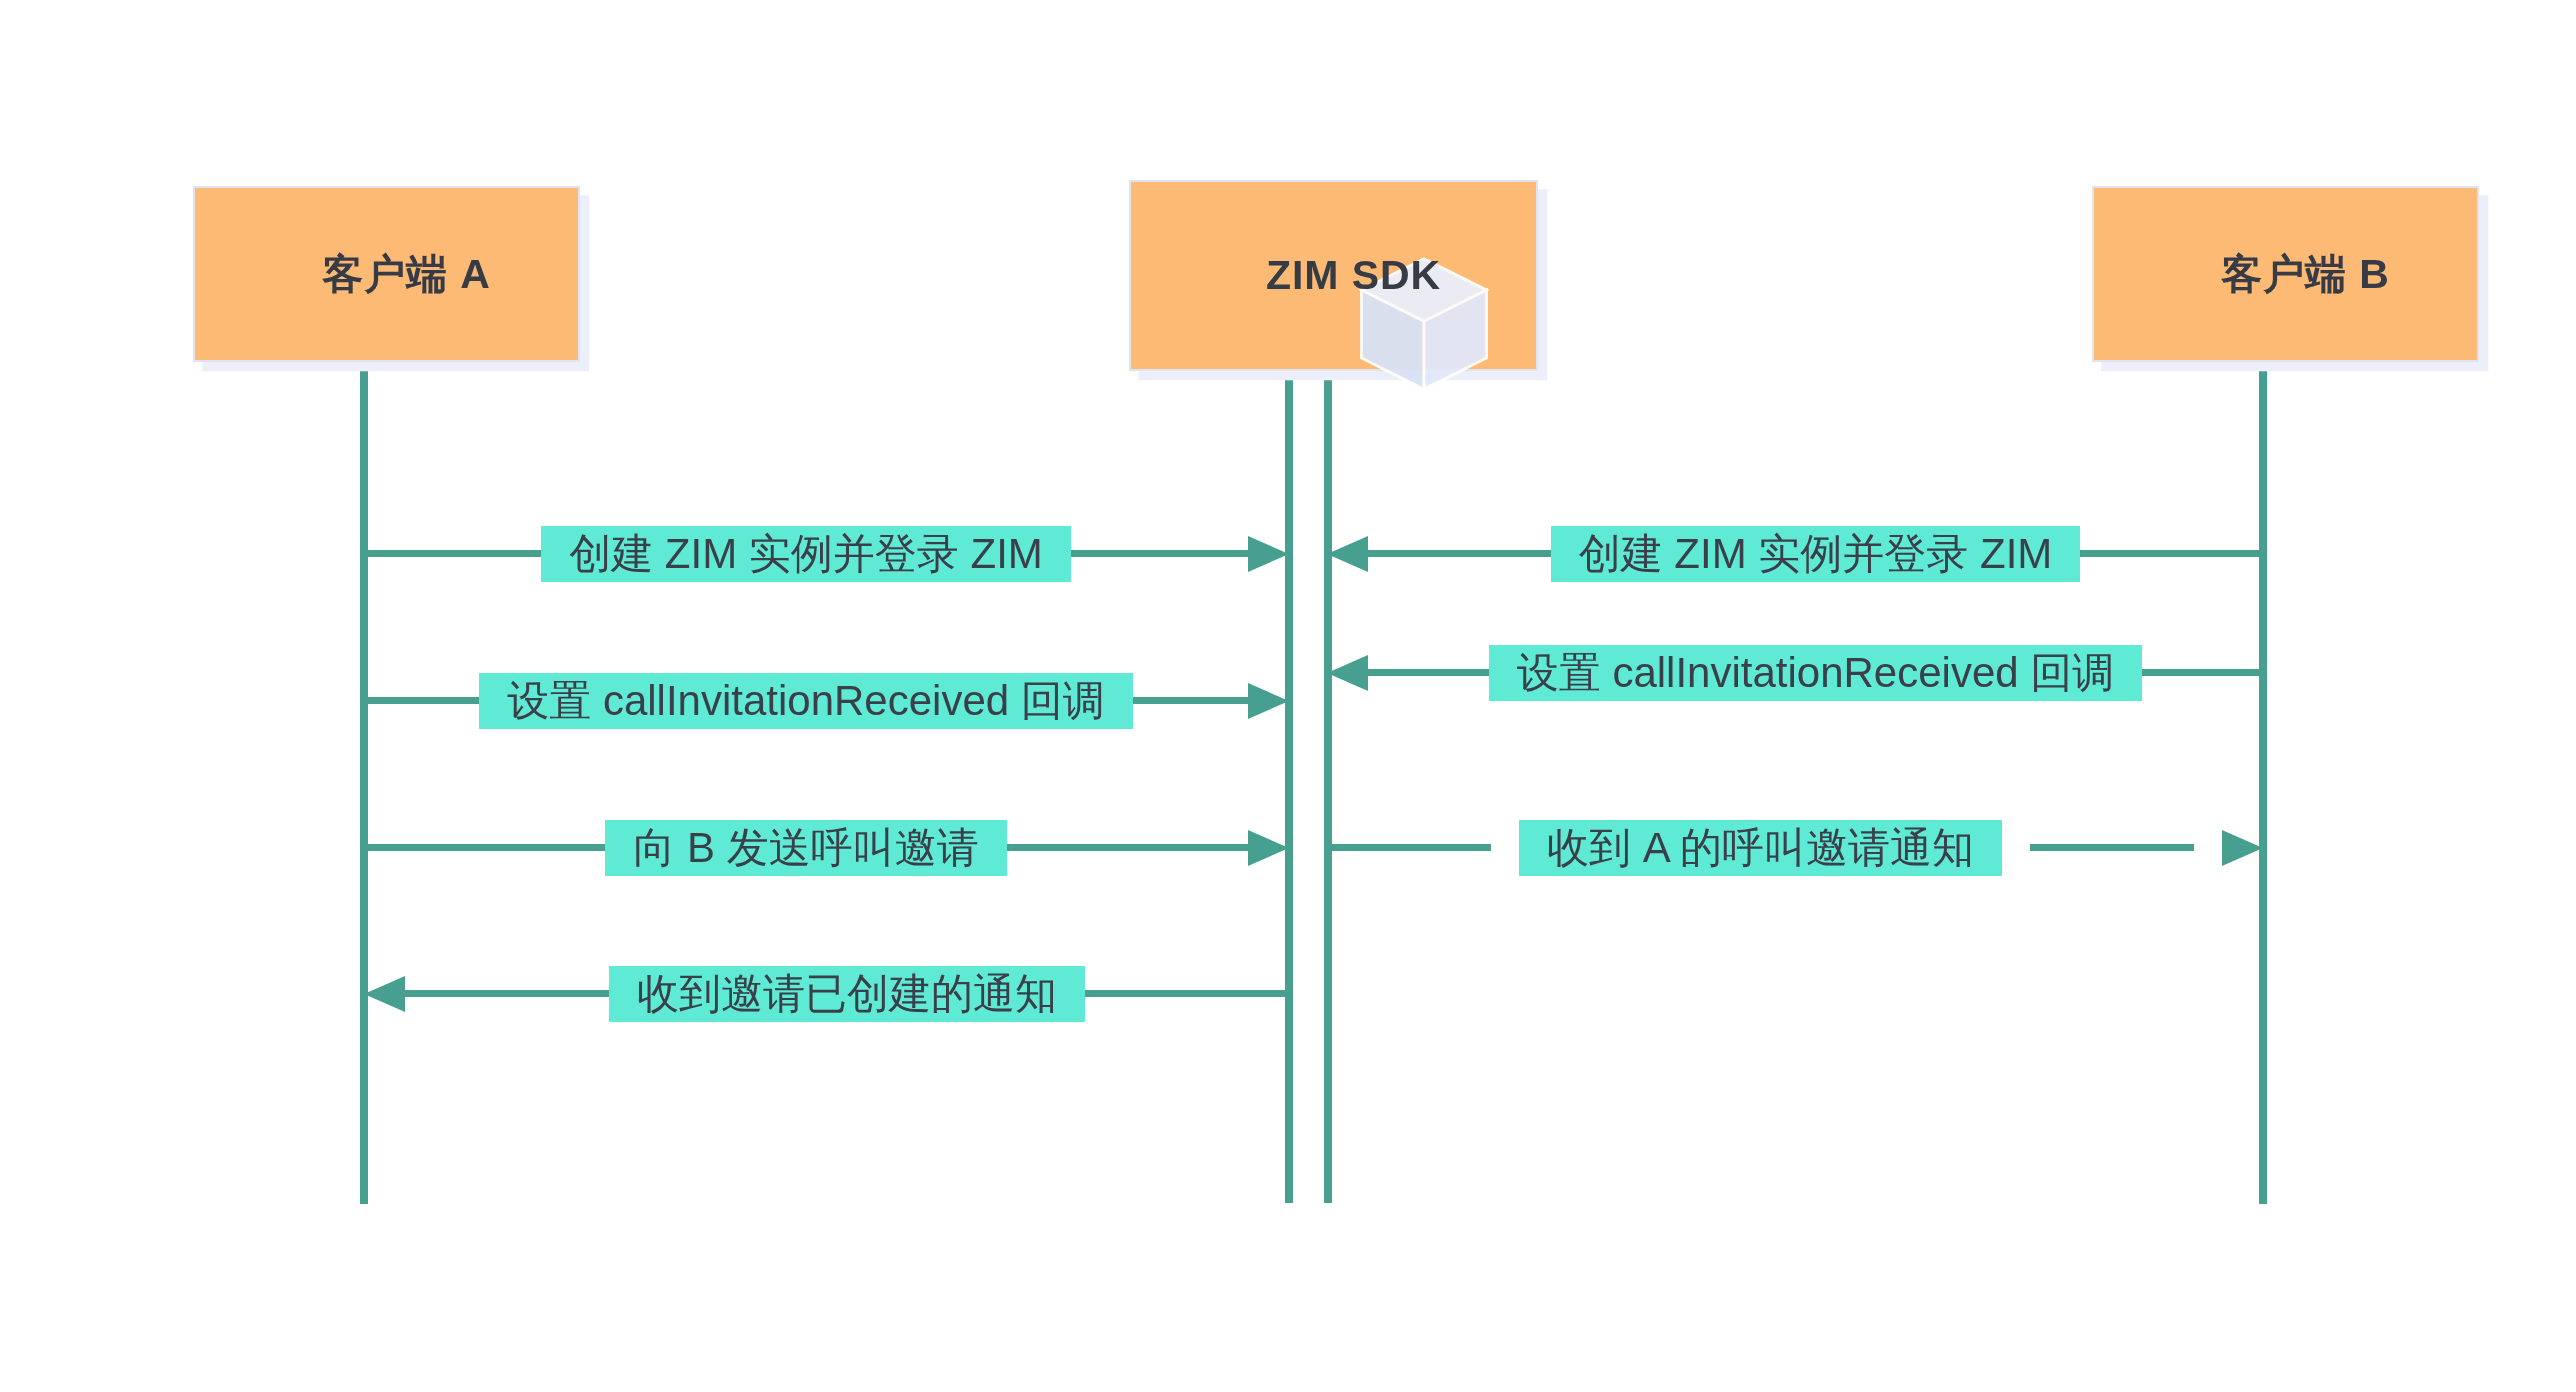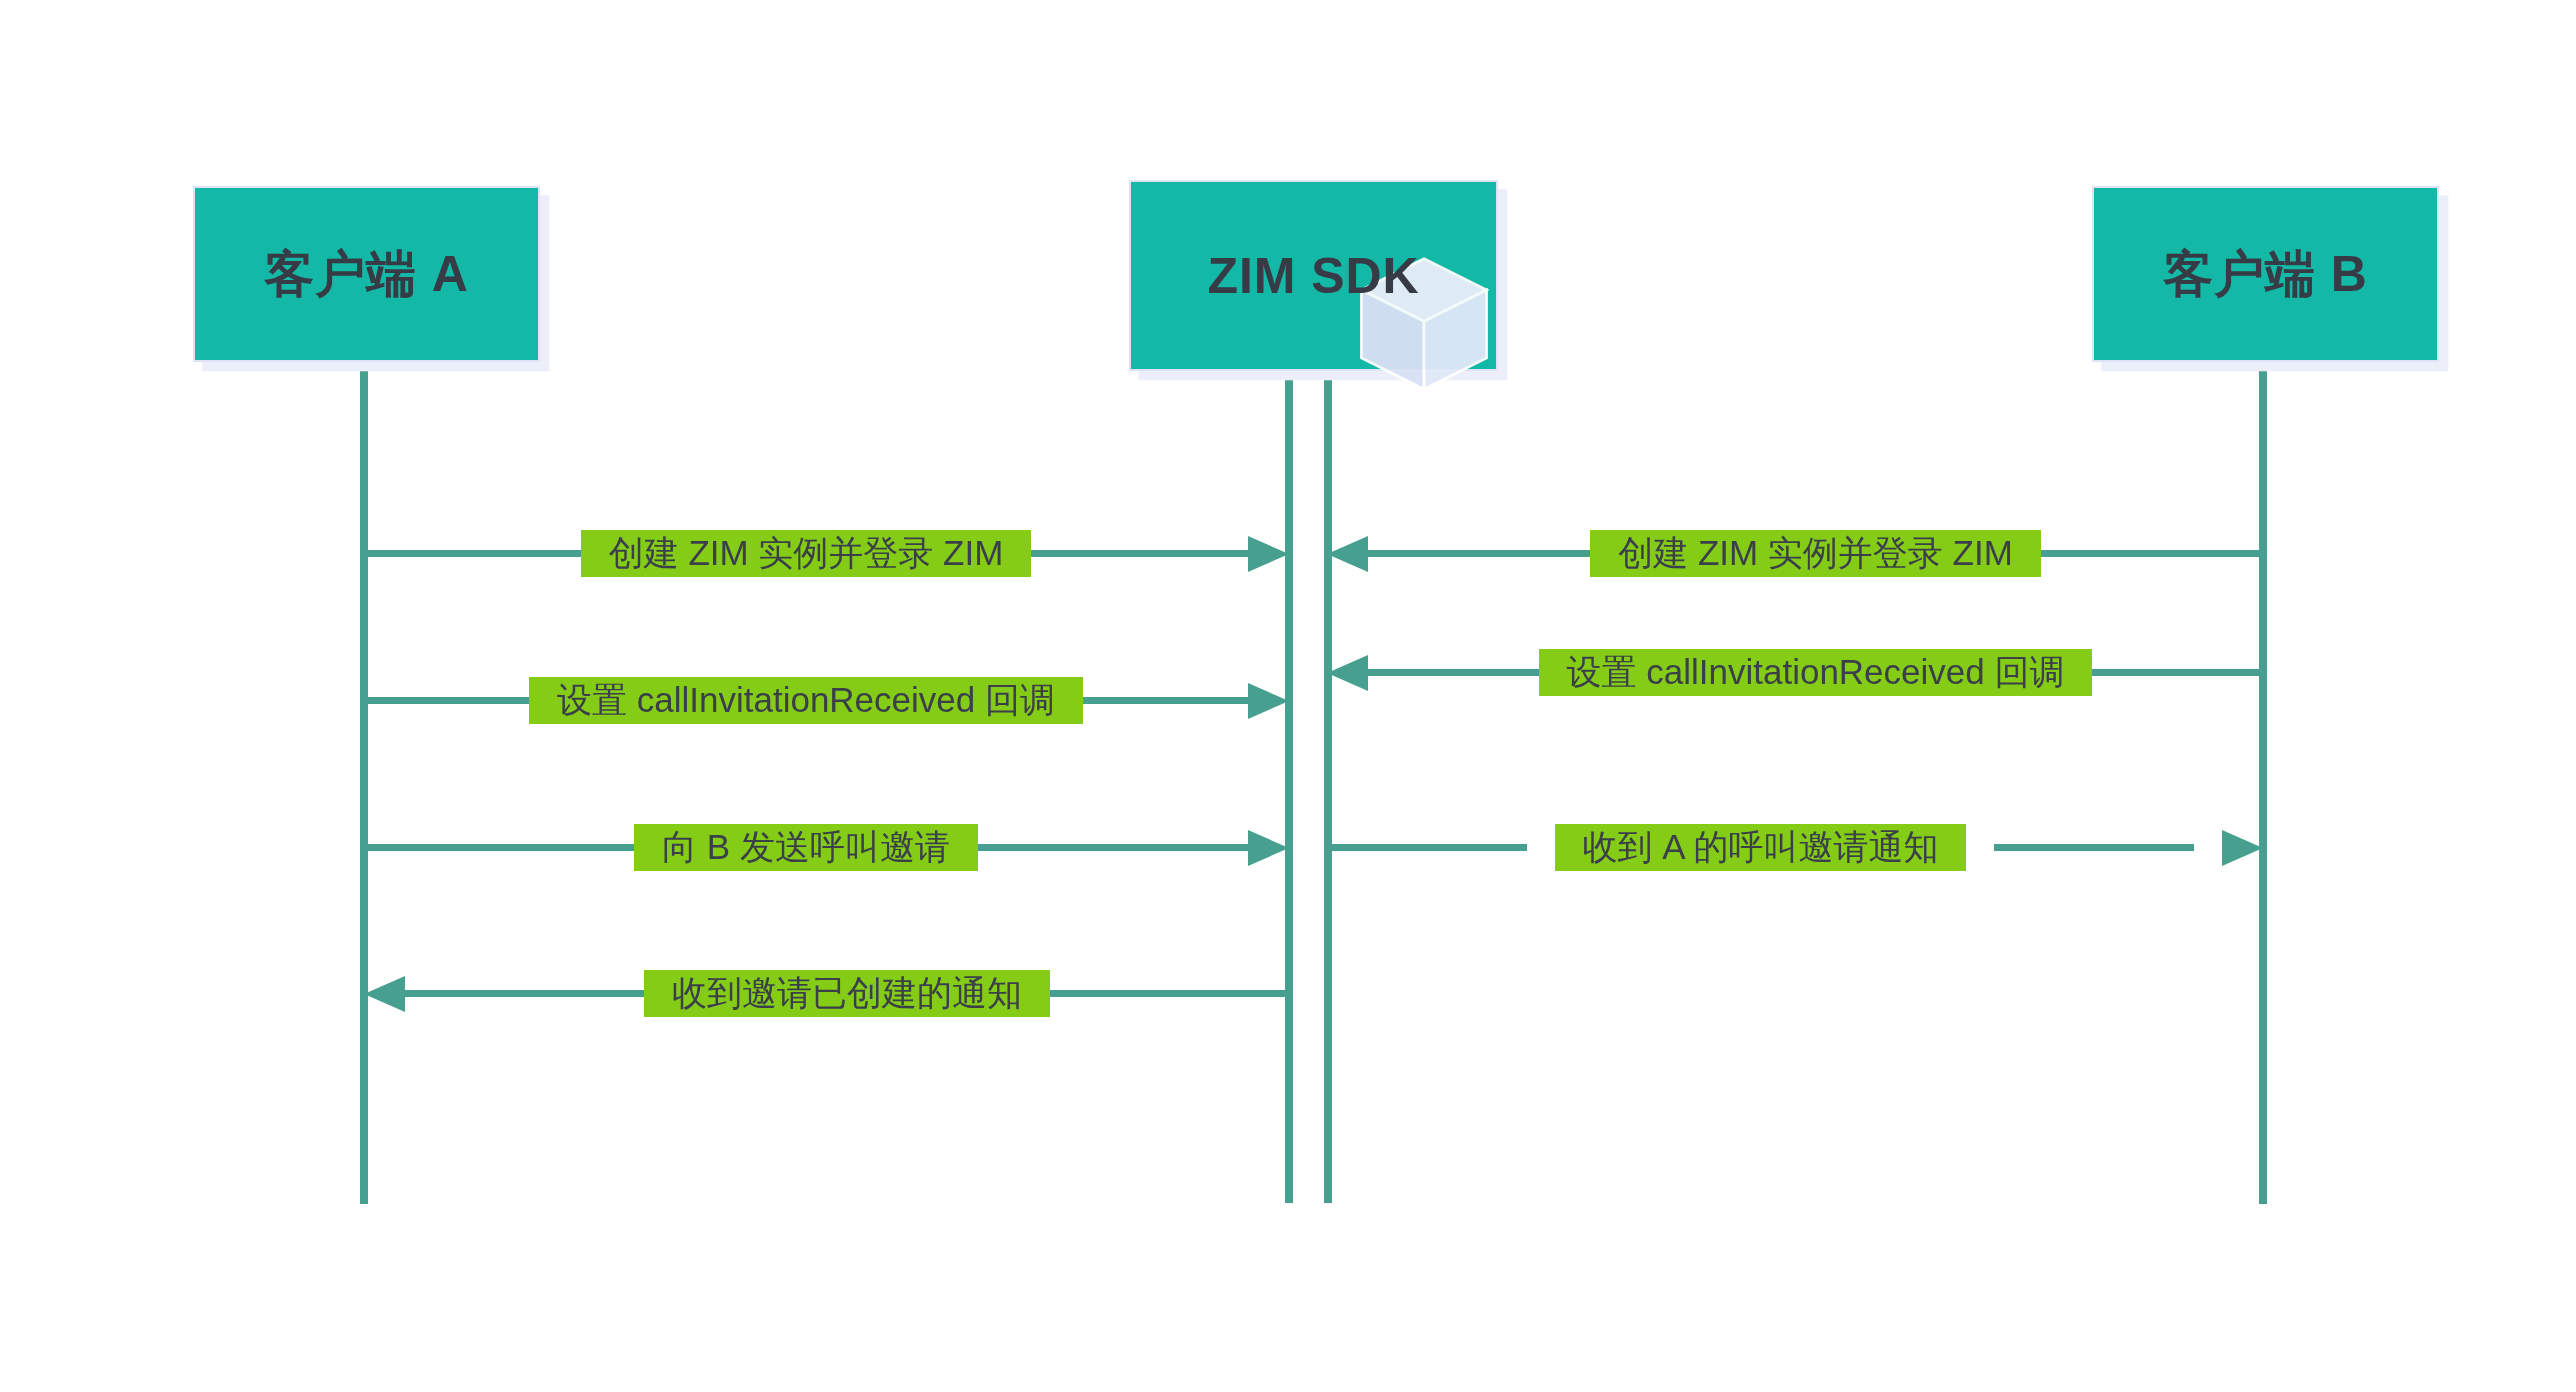--- a/index.html
+++ b/index.html
@@ -12,31 +12,32 @@
     width: 2576px;
     height: 1393px;
     background: #ffffff;
     font-family: "Liberation Sans", sans-serif;
     overflow: hidden;
   }
 
   
   .actor-box {
     position: absolute;
-    background: #14b8a6;
+    background: #fdba74;
     border: 2.8px solid #dfe4f5;
     box-shadow: 9.3px 9.3px 0 #eceff9;
     display: flex;
     align-items: center;
     justify-content: center;
-    font-size: 50px;
+    font-size: 41px;
     font-weight: 600;
     color: #363b45;
     z-index: 3;
     letter-spacing: 0.9px;
+    padding-left: 40px;
   }
   .actor-a { left: 193px; top: 186px; width: 343px; height: 172px; }
   .actor-zim { left: 1129px; top: 180px; width: 365px; height: 187px; }
   .actor-b { left: 2092px; top: 186px; width: 343px; height: 172px; }
 
   .cube-icon {
     position: absolute;
     left: 218px;
     top: 74px;
     width: 150px;
@@ -67,24 +68,24 @@
     height: 45px;
     z-index: 2;
   }
   .msg .line {
     flex: 1;
     height: 6.5px;
     background: #47a08f;
   }
   .msg .label {
     padding: 0 28px;
-    font-size: 35px;
+    font-size: 42px;
     color: #3a3f49;
     white-space: nowrap;
-    background: #84cc16;
+    background: #5eead4;
   }
   .head-right {
     width: 0; height: 0;
     border-top: 18.7px solid transparent;
     border-bottom: 18.7px solid transparent;
     border-left: 41px solid #47a08f;
   }
   .head-left {
     width: 0; height: 0;
     border-top: 18.7px solid transparent;

